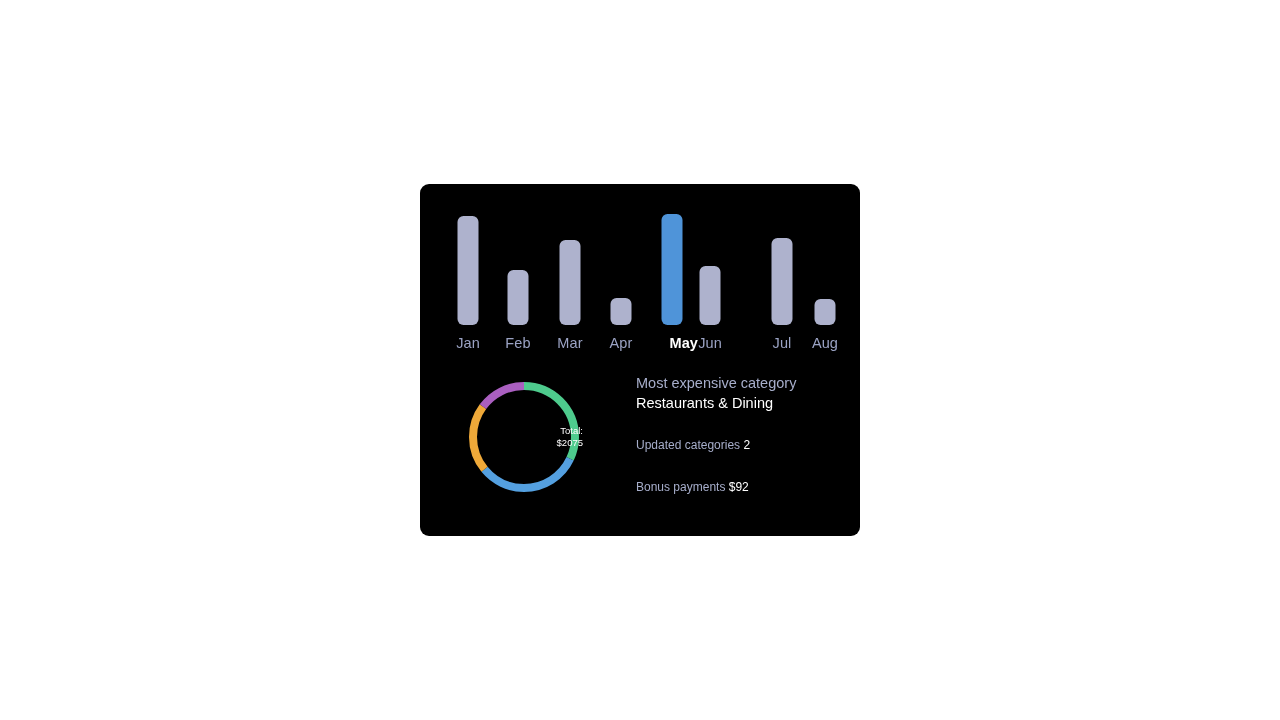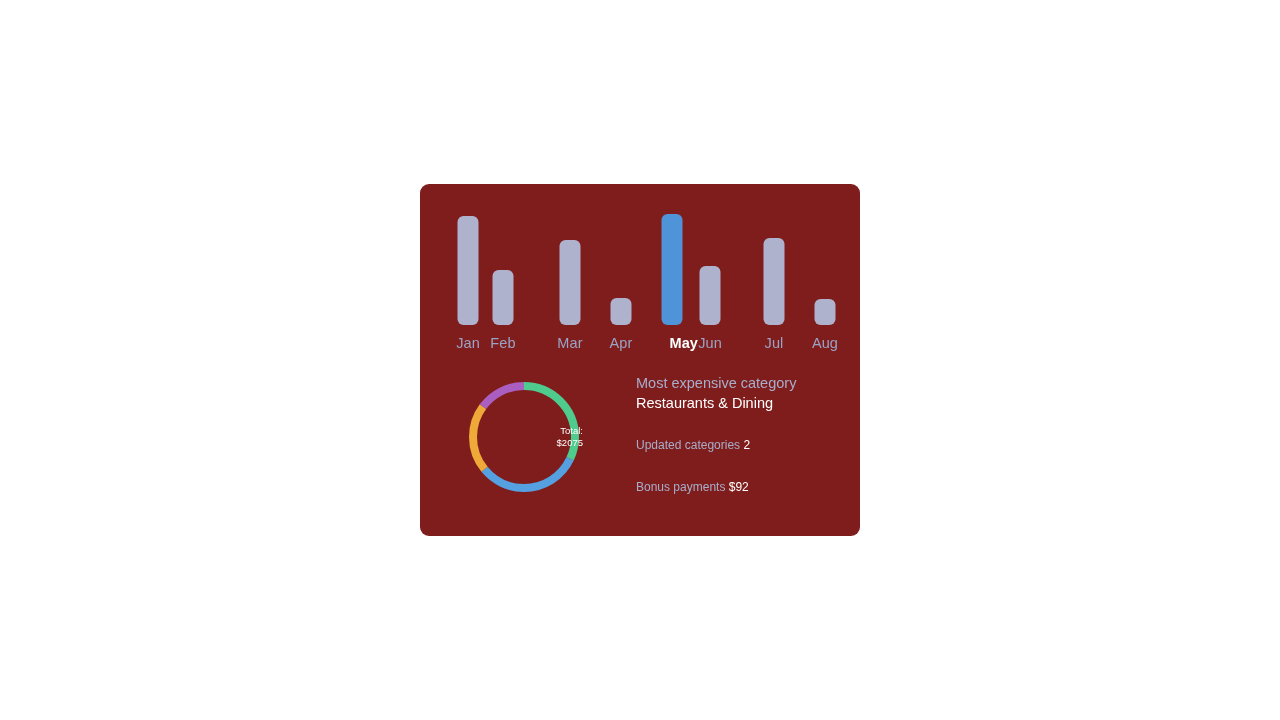--- a/index.html
+++ b/index.html
@@ -8,21 +8,21 @@
     background:#ffffff;
     font-family:"Liberation Sans", sans-serif;
     overflow:hidden;
   }
   #stage { position:relative; width:1280px; height:720px; }
 
   .card {
     position:absolute;
     left:420px; top:184px;
     width:440px; height:352px;
-    background:#7f1d1d;
+    background:#000000;
     border-radius:9px;
   }
 
   
   .bars {
     position:absolute;
     left:0; top:0; width:440px; height:175px;
   }
   .bar-col {
     position:absolute;
@@ -116,21 +116,21 @@
 <div id="stage">
   <div class="card">
 
     <div class="bars">
 
       <div class="bar-col" style="left:22px;">
         <div class="bar" style="height:109px;"></div>
         <div class="bar-label">Jan</div>
       </div>
 
-      <div class="bar-col" style="left:57px;">
+      <div class="bar-col" style="left:72px;">
         <div class="bar" style="height:55px;"></div>
         <div class="bar-label">Feb</div>
       </div>
 
       <div class="bar-col" style="left:124px;margin-top:48px;">
         <div class="bar" style="height:85px;"></div>
         <div class="bar-label">Mar</div>
       </div>
 
       <div class="bar-col" style="left:175px;">
@@ -141,21 +141,21 @@
       <div class="bar-col" style="left:226px;">
         <div class="bar active" style="height:111px;"></div>
         <div class="bar-label active">May</div>
       </div>
 
       <div class="bar-col" style="left:264px;">
         <div class="bar" style="height:59px;"></div>
         <div class="bar-label">Jun</div>
       </div>
 
-      <div class="bar-col" style="left:328px;">
+      <div class="bar-col" style="left:336px;">
         <div class="bar" style="height:87px;"></div>
         <div class="bar-label">Jul</div>
       </div>
 
       <div class="bar-col" style="left:379px;">
         <div class="bar" style="height:26px;"></div>
         <div class="bar-label">Aug</div>
       </div>
 
     </div>

